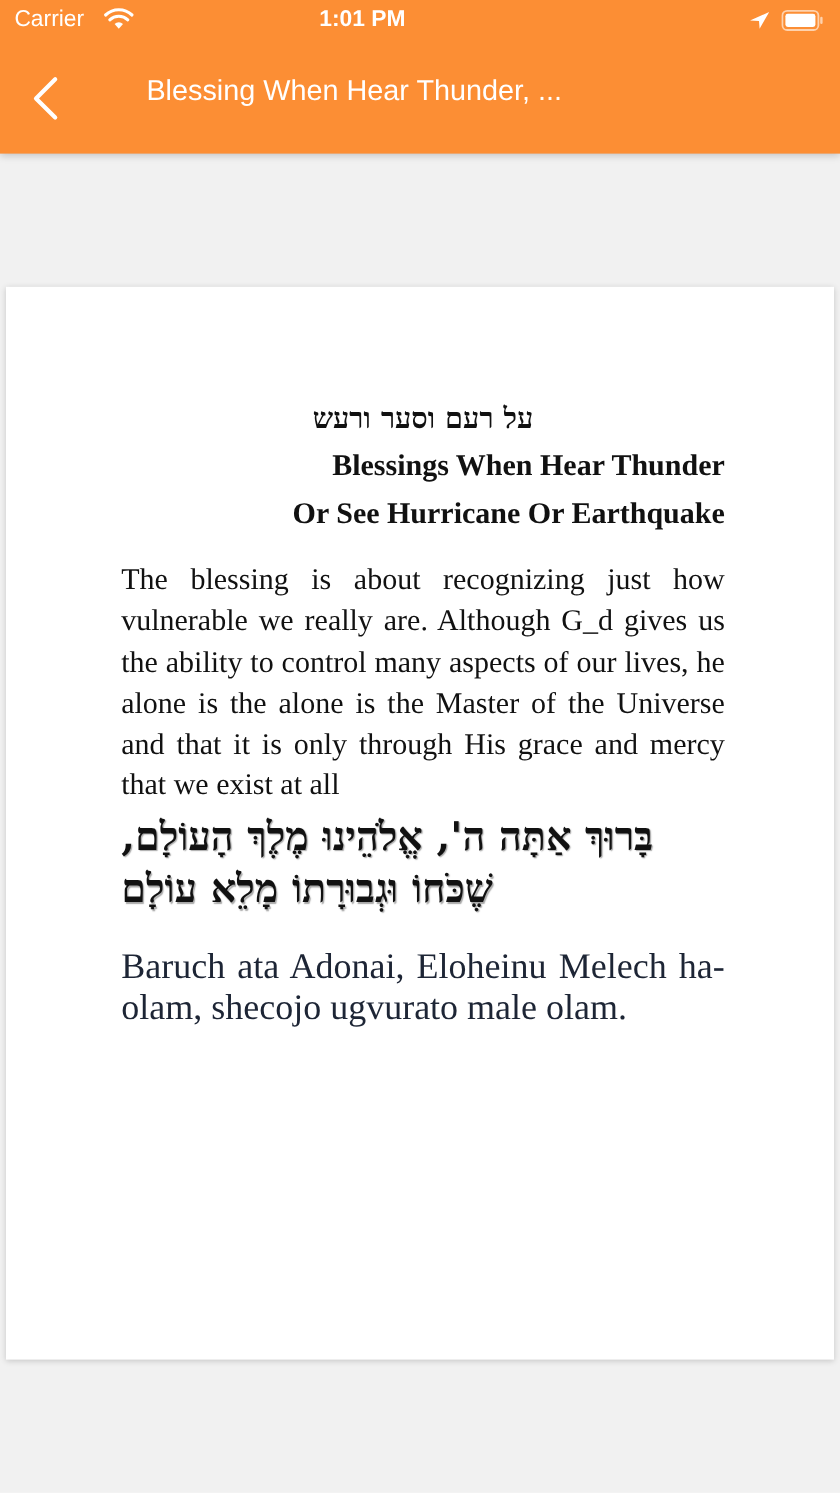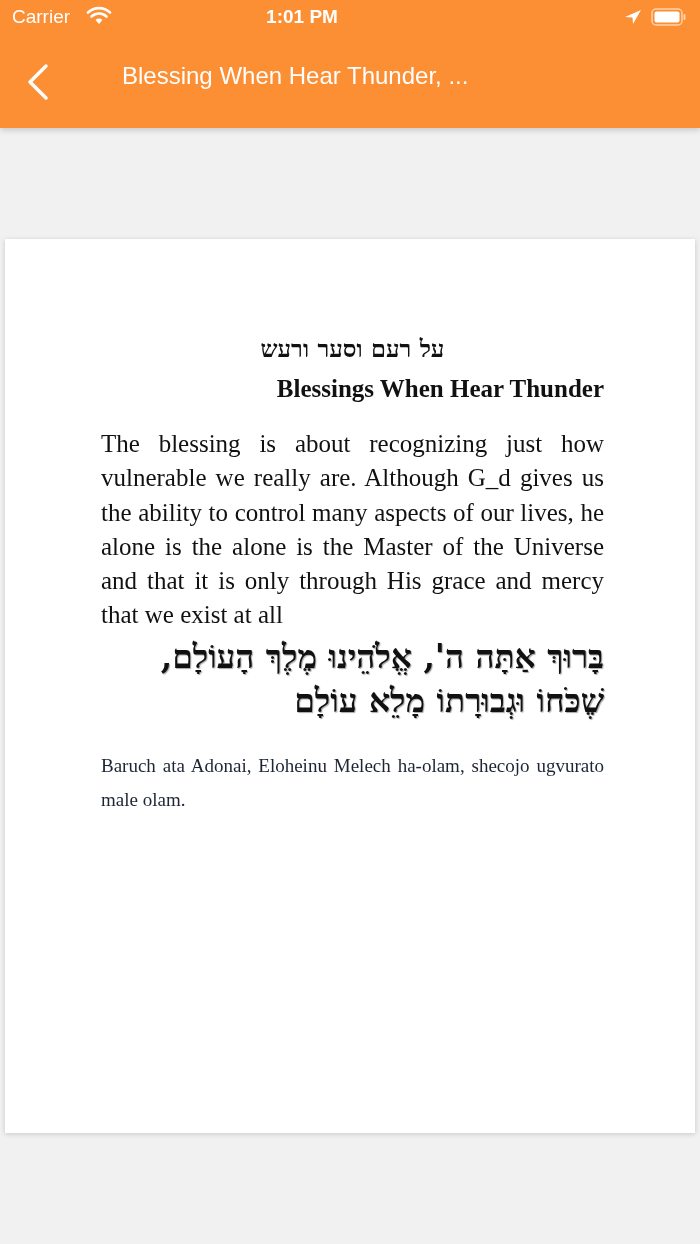--- a/index.html
+++ b/index.html
@@ -47,25 +47,25 @@
     text-align: right; font-weight: bold; font-size: 25px; line-height: 40px;
     margin: 0;
   }
   .para {
     font-size: 25px; line-height: 34.3px; text-align: justify; margin: 0;
   }
   .p1 { margin-top: 18px; }
   .p2 { margin-top: 18px; }
   .heb-blessing {
     font-family: "DejaVu Serif", serif; font-weight: bold; font-size: 33px;
-    line-height: 44px; direction: rtl; text-align: right; margin: 0; margin-top: 2px;
+    line-height: 44px; direction: rtl; text-align: left; margin: 0; margin-top: 2px;
     text-shadow: 1px 1px 1px rgba(0,0,0,0.35);
   }
   .translit {
-    font-size: 19px; line-height: 34px; text-align: justify; margin: 0;
+    font-size: 30px; line-height: 34px; text-align: justify; margin: 0;
     margin-top: 26px; color: #1d2535;
   }
 </style>
 </head>
 <body>
 
 <div class="topbar">
   <div class="status-bar">
     <span class="carrier">Carrier</span>
     <svg class="wifi" viewBox="0 0 26 20">
@@ -88,18 +88,19 @@
       <path d="M28 6 L12 22 L28 38" stroke="#fff" stroke-width="3.5" fill="none" stroke-linecap="round" stroke-linejoin="round"></path>
     </svg>
     <div class="nav-title">Blessing When Hear Thunder, ...</div>
   </div>
 </div>
 
 <div class="card">
   <div class="content">
     <p class="heb-title">על רעם וסער ורעש</p>
     <p class="en-title">Blessings When Hear Thunder</p>
+    <p class="en-title">Or See Hurricane Or Earthquake</p>
     <p class="para p2">The blessing is about recognizing just how vulnerable we really are. Although G_d gives us the ability to control many aspects of our lives, he alone is the alone is the Master of the Universe  and that it is only through His grace and mercy that we exist at all</p>
     <p class="heb-blessing">בָּרוּךְ אַתָּה ה', אֱלֹהֵינוּ מֶלֶךְ הָעוֹלָם,</p>
     <p class="heb-blessing" style="margin-top:0">שֶׁכֹּחוֹ וּגְבוּרָתוֹ מָלֵא עוֹלָם</p>
     <p class="translit">Baruch ata Adonai, Eloheinu Melech ha-olam, shecojo ugvurato male olam.</p>
   </div>
 </div>
 
 </body></html>

